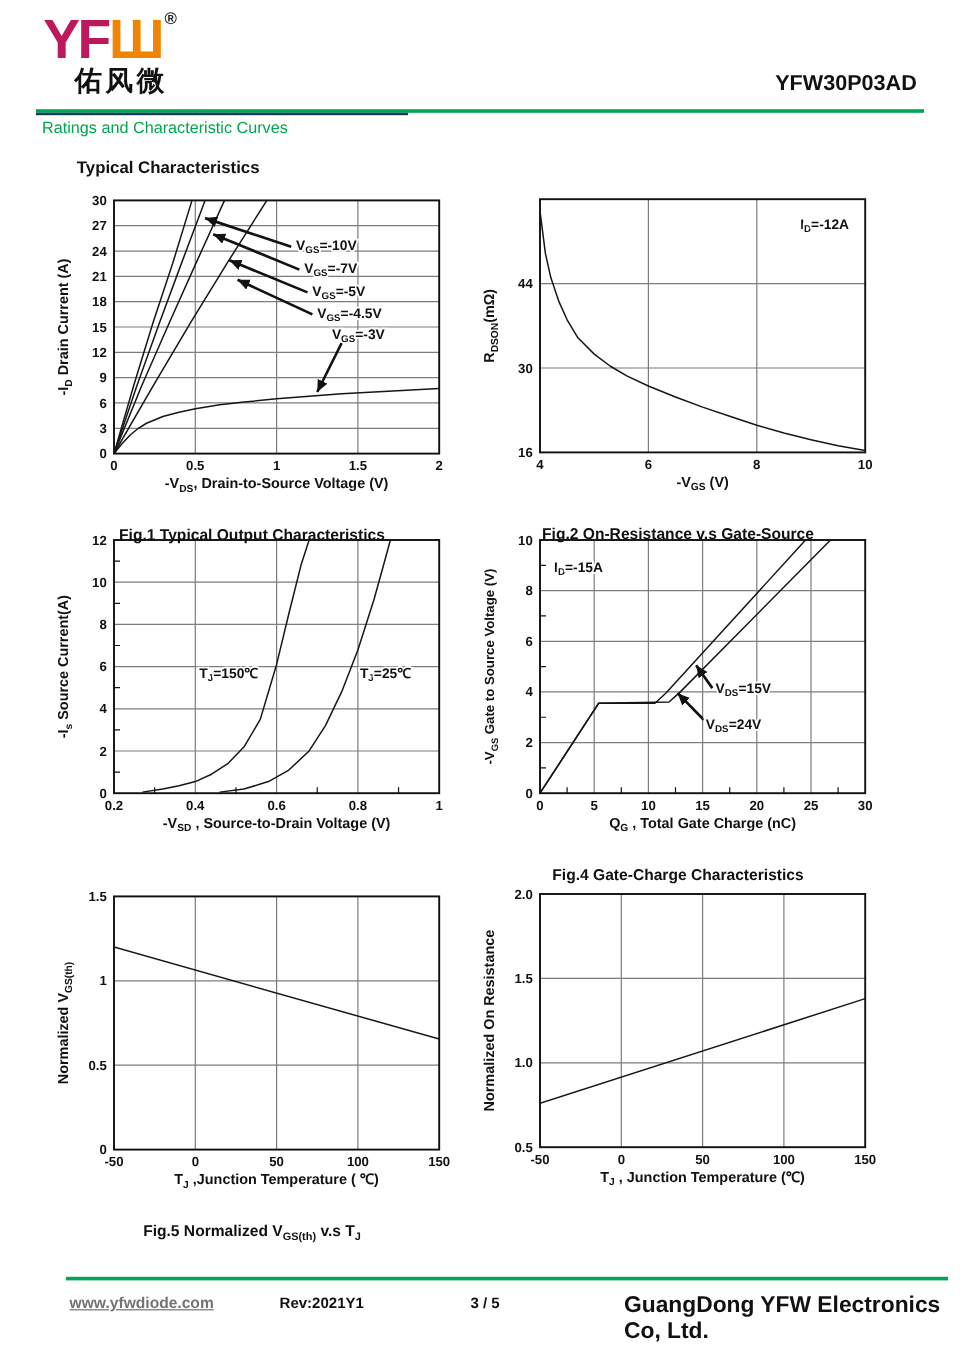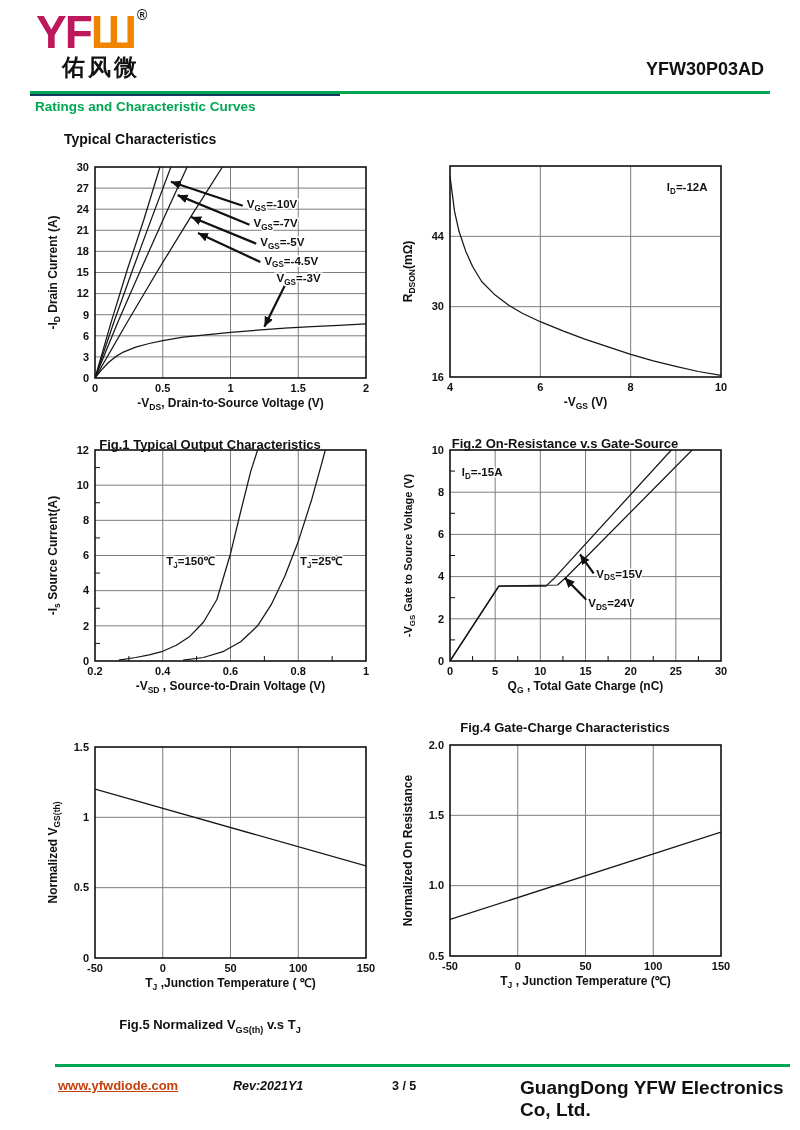--- a/index.html
+++ b/index.html
@@ -10,38 +10,38 @@
   }
   .abs { position:absolute; }
 
   
   .logo-mark { left:36px; top:8px; font-size:46px; font-weight:bold; letter-spacing:-2px; line-height:1; }
   .logo-reg { font-size:14px; vertical-align:28px; color:#222; margin-left:2px; letter-spacing:0; }
   .logo-cn { left:62px; top:52px; font-size:23px; font-weight:bold; letter-spacing:3px; }
   .part-number { right:36px; top:59px; font-size:18px; font-weight:bold; }
   .rule-green { left:30px; top:91px; width:740px; height:2.5px; }
   .rule-dark  { left:30px; top:93.5px; width:310px; height:2.5px; }
-  .section-title { left:35px; top:99px; font-size:13.5px; font-weight:bold; }
+  .section-title { left:35px; top:99px; font-size:13.5px; font-weight:normal; }
   .page-title { left:64px; top:131px; font-size:14px; font-weight:bold;text-align:center; }
 
   
   .figure { position:absolute; width:330px; }
   .chart text { font-family:"Liberation Sans", sans-serif; font-weight:bold; fill:#111; }
   .caption { width:330px; text-align:center; font-weight:bold; font-size:13px; margin-top:9px; }
   .pos1 { left:45px;  top:159px; }
   .pos2 { left:400px; top:158px; }
   .pos3 { left:45px;  top:442px; }
   .pos4 { left:400px; top:442px; }
   .pos5 { left:45px;  top:739px; }
   .pos6 { left:400px; top:737px; }
 
   
   .footer-rule { left:55px; top:1064px; width:735px; height:2.5px; }
   .footer-link { left:58px; top:1078px; font-size:13px; font-weight:bold; text-decoration:underline; cursor:pointer; }
-  .footer-rev  { left:233px; top:1079px; font-size:12.5px; font-weight:bold;font-style:italic; }
+  .footer-rev  { left:233px; top:1079px; font-size:12.5px; font-weight:bold; }
   .footer-page { left:392px; top:1079px; font-size:12.5px; font-weight:bold; }
   .footer-company { left:520px; top:1077px; font-size:19px; font-weight:bold; }
   sub { font-size:70%; }
 </style>
 </head>
 <body>
 
 <div class="abs logo-mark"><span style="color: #be185d;">YF</span><span style="color: rgb(240, 131, 0);">Ш</span><span class="logo-reg">®</span></div>
 <div class="abs logo-cn">佑风微</div>
 <div class="abs part-number">YFW30P03AD</div>
@@ -311,16 +311,16 @@
       <text x="44" y="11.8" text-anchor="end" font-size="11">2.0</text>
       <g clip-path="url(#clip5)">
         <polyline points="50.0,182.4 321.0,95.2" fill="none" stroke="#161616" stroke-width="1.25" stroke-linejoin="round"></polyline>
       </g>
       <text x="185.5" y="248" text-anchor="middle" font-size="12"><tspan>T</tspan><tspan font-size="71%" dy="2.6">J</tspan><tspan dy="-2.6"> , Junction Temperature (℃)</tspan></text>
       <text text-anchor="middle" font-size="12" transform="translate(12,113.5) rotate(-90)"><tspan>Normalized On Resistance</tspan></text>
     </svg>
 </div>
 
 <div class="abs footer-rule" style="background: rgb(0, 166, 81);"></div>
-<a class="abs footer-link" style="color: #c2410c;">www.yfwdiode.com</a>
+<a class="abs footer-link" style="color: #737373;">www.yfwdiode.com</a>
 <div class="abs footer-rev">Rev:2021Y1</div>
 <div class="abs footer-page">3 / 5</div>
 <div class="abs footer-company">GuangDong YFW Electronics Co, Ltd.</div>
 
 </body></html>

